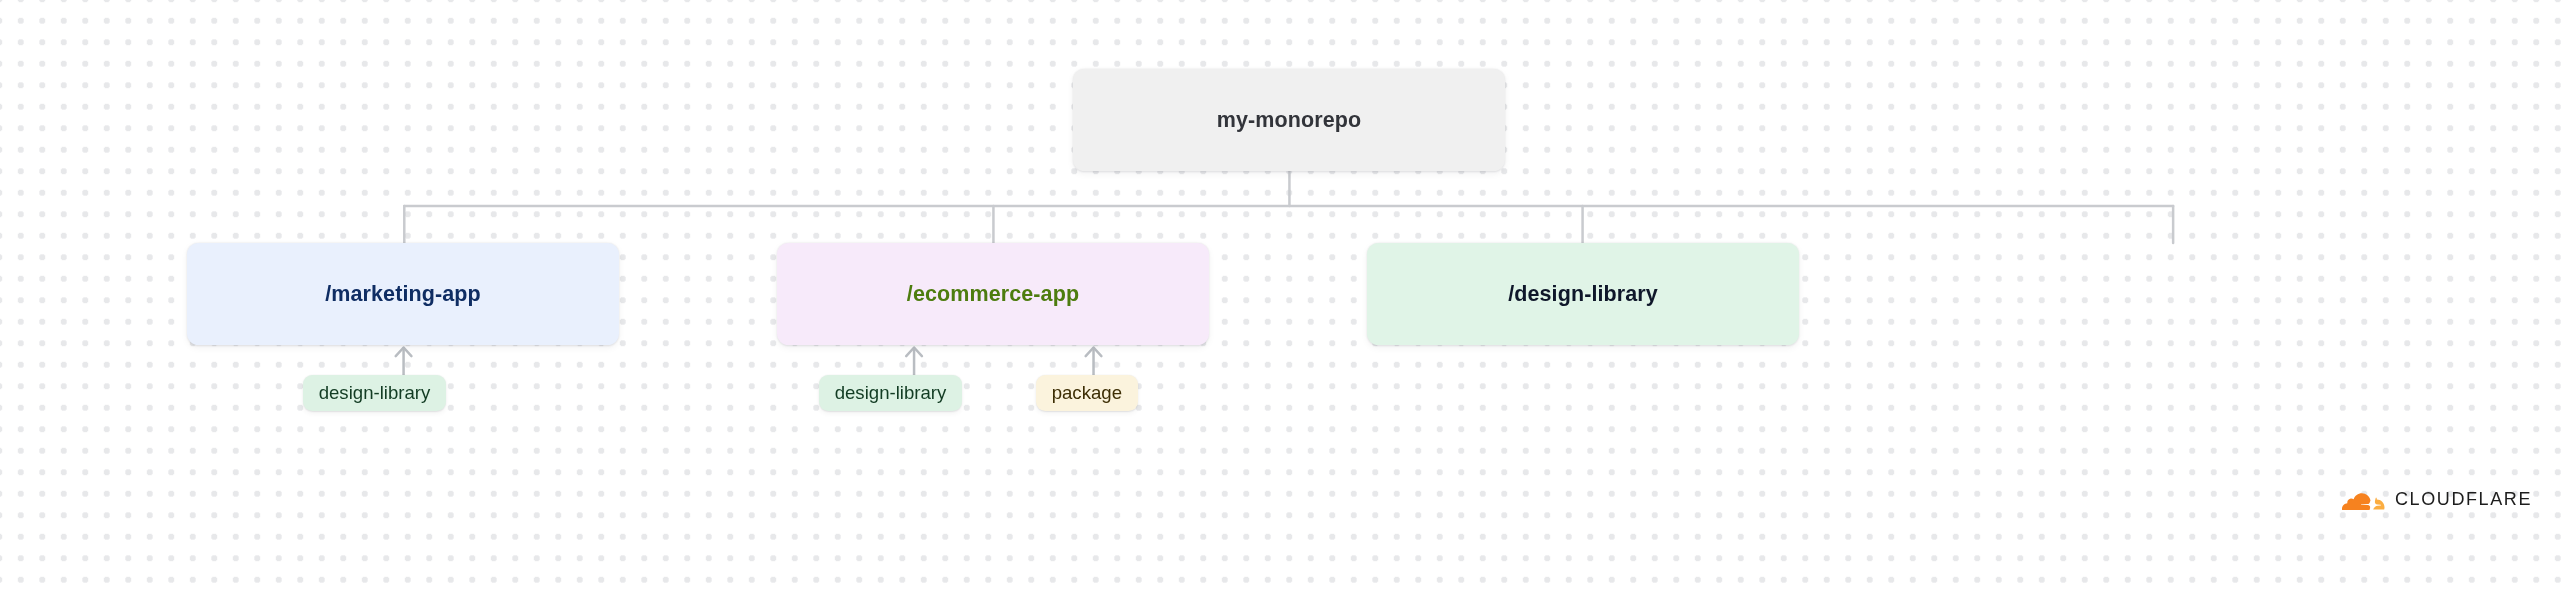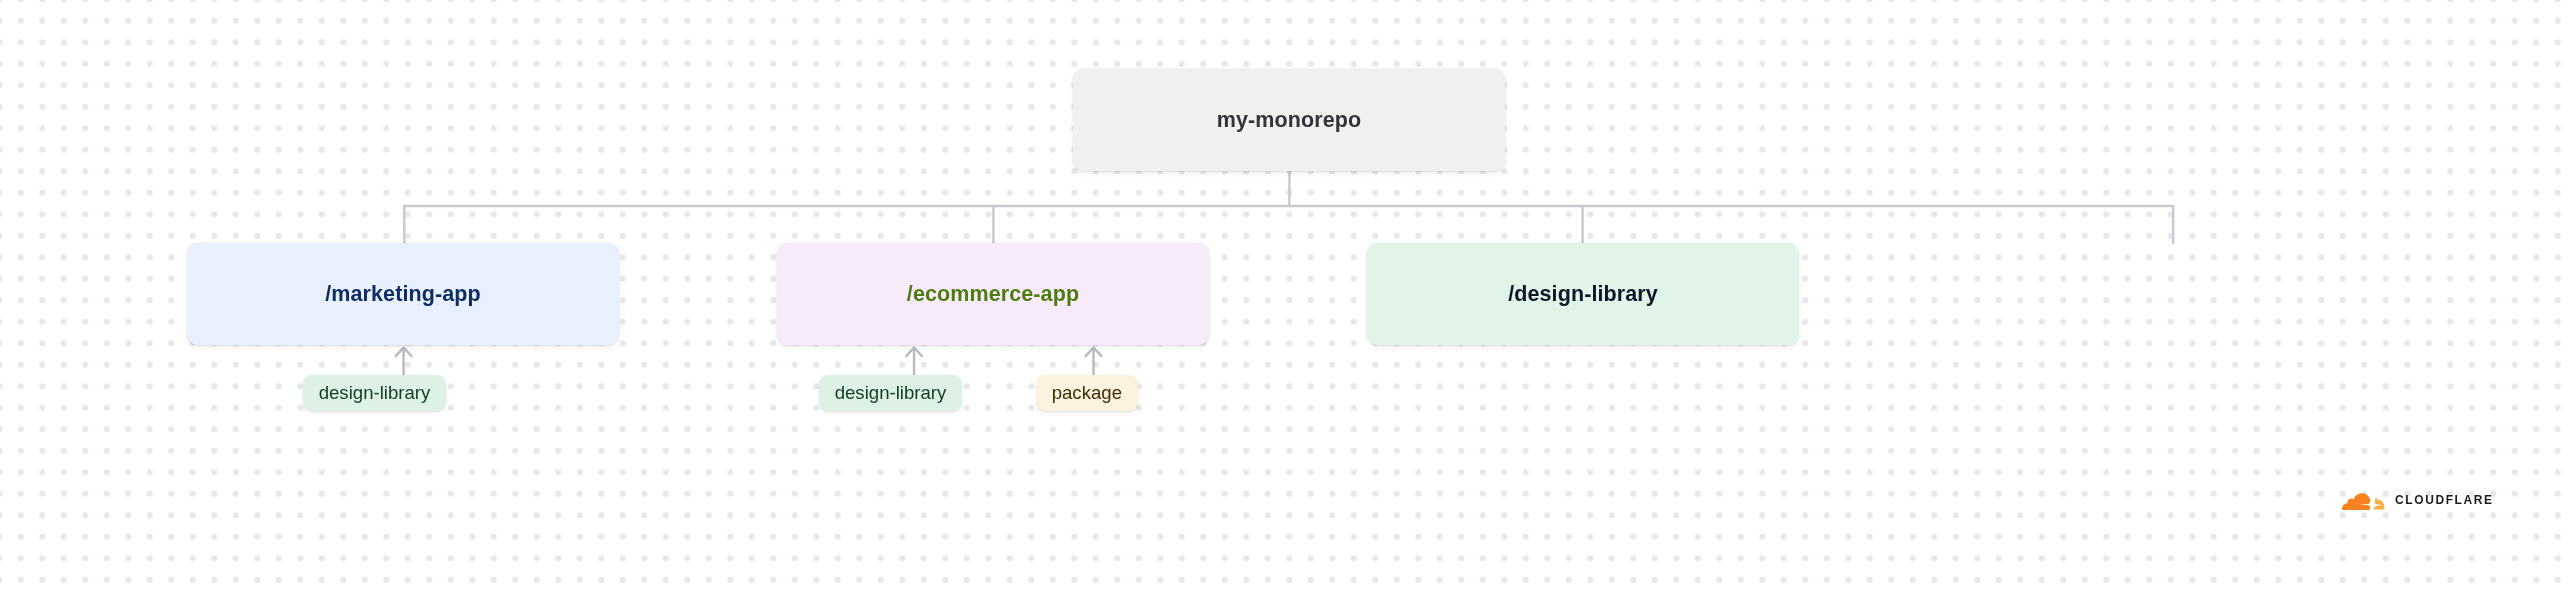--- a/index.html
+++ b/index.html
@@ -121,22 +121,22 @@
   
   #cf-logo {
     position: absolute;
     left: 2341px;
     top: 489px;
     display: flex;
     align-items: center;
     gap: 10px;
   }
   #cf-logo .cf-word {
-    font-size: 12px;
-    font-weight: bold;
+    font-size: 18px;
+    font-weight: normal;
     letter-spacing: 1.6px;
     color: #1d1d1d;
   }
 </style>
 </head>
 <body>
 
 <div id="canvas">
 
   <svg id="wires" viewBox="0 0 3600 828" width="2576" height="592" xmlns="http://www.w3.org/2000/svg">

